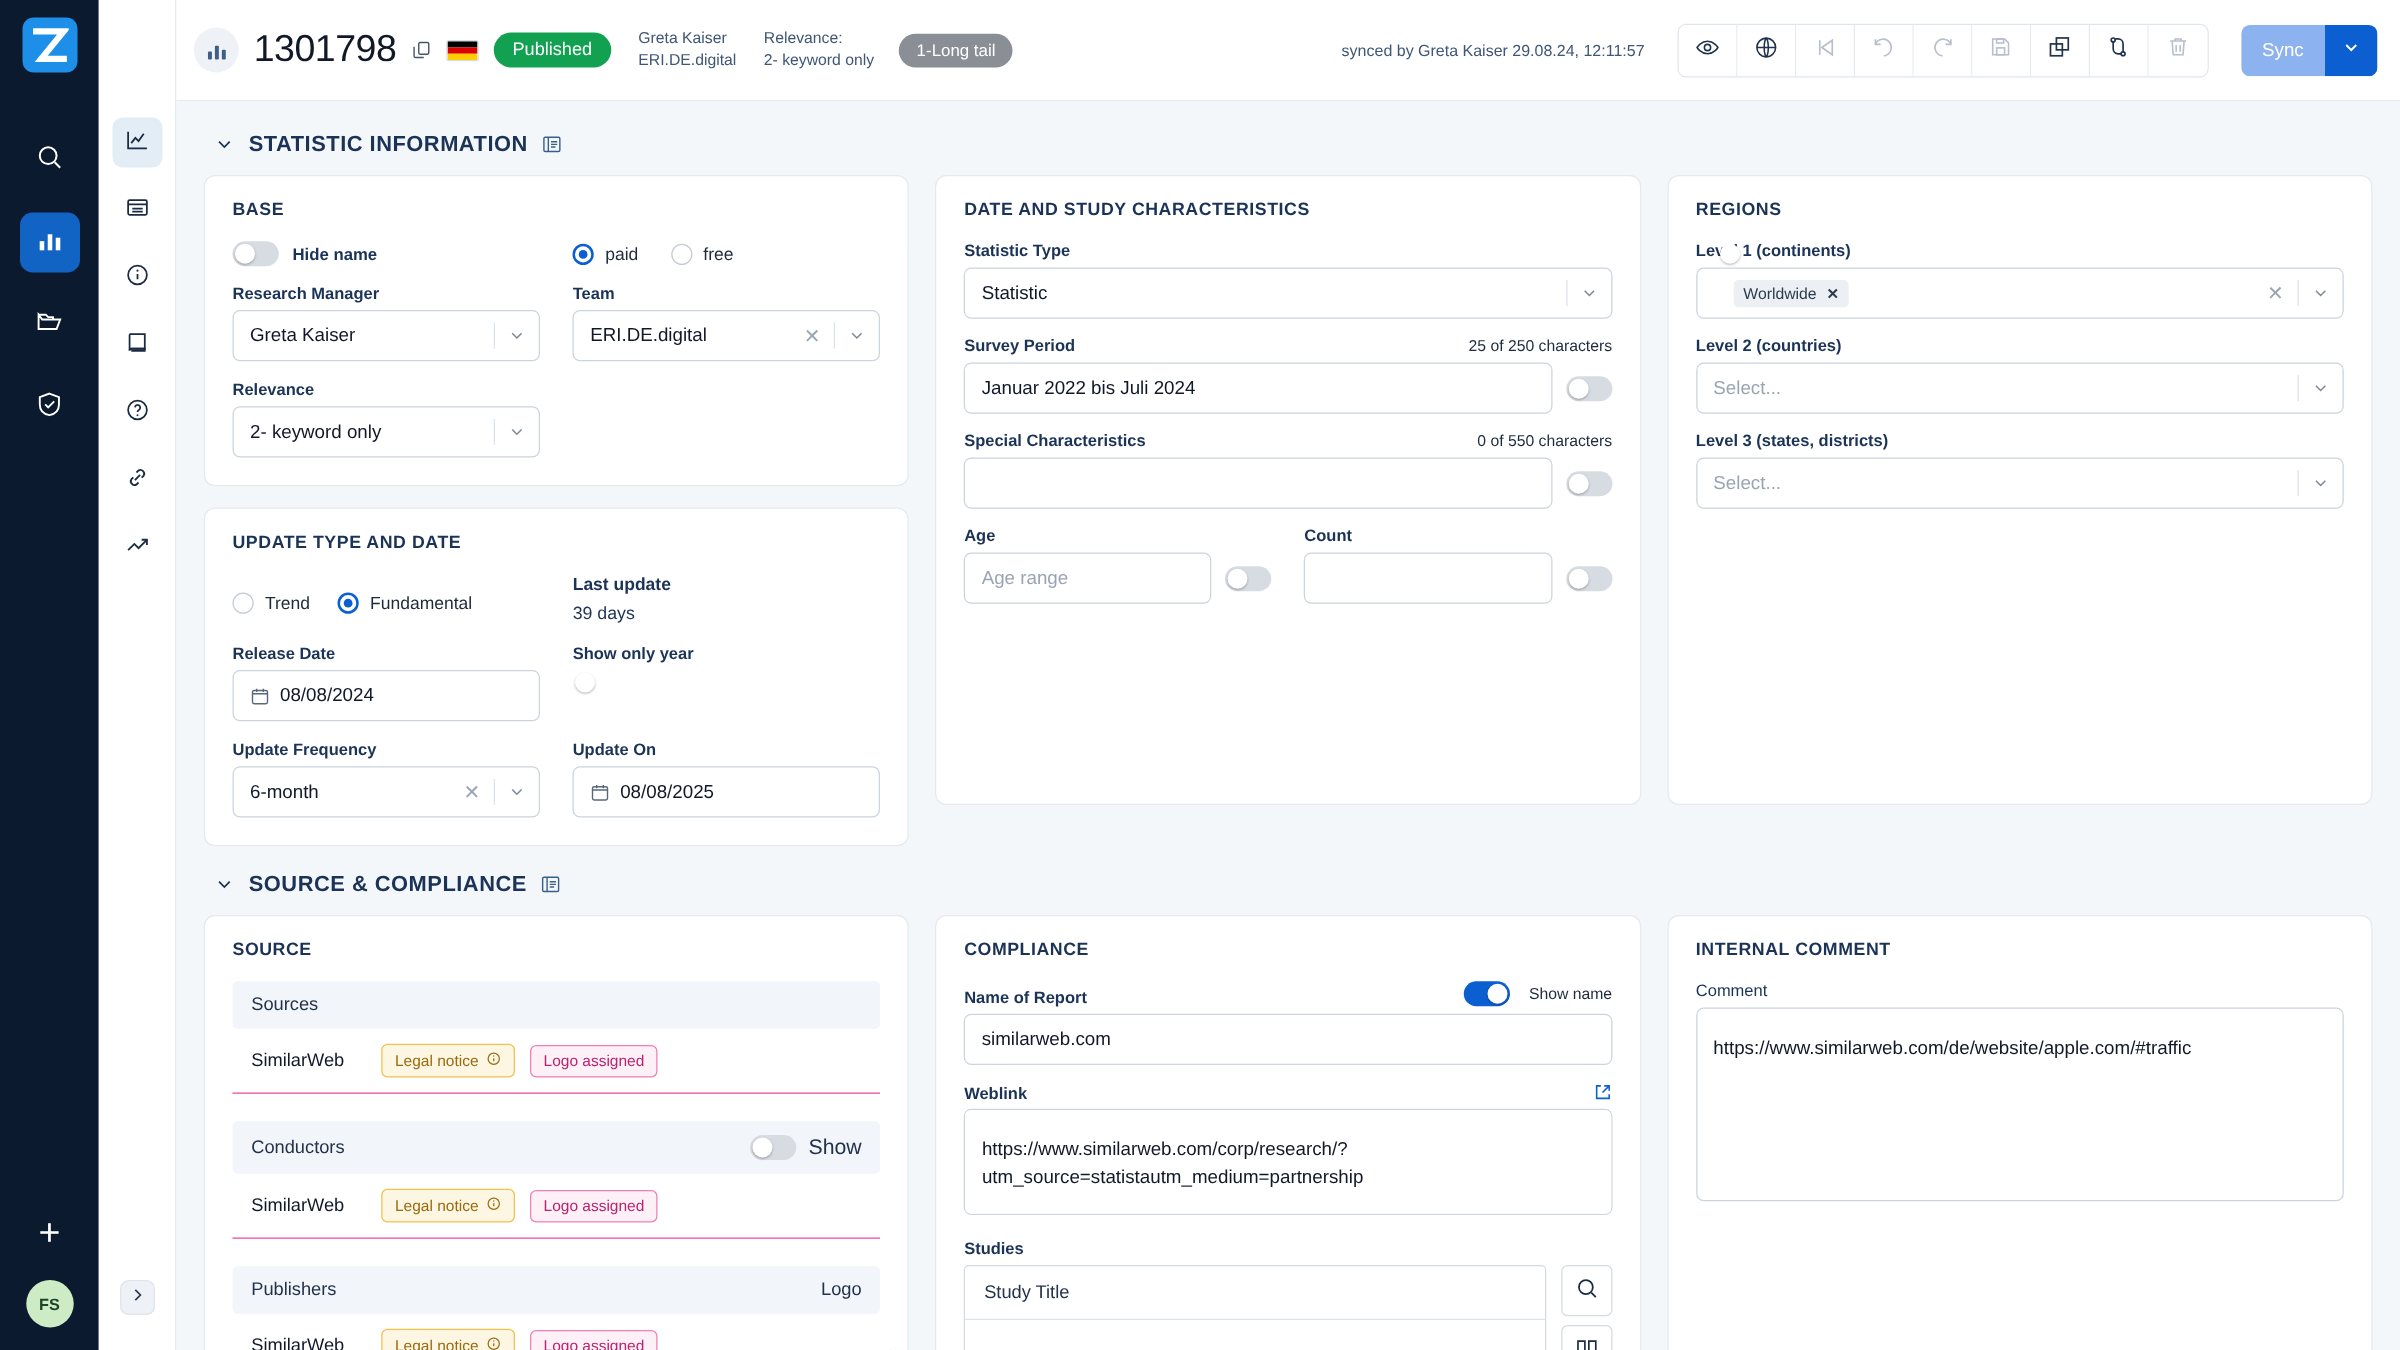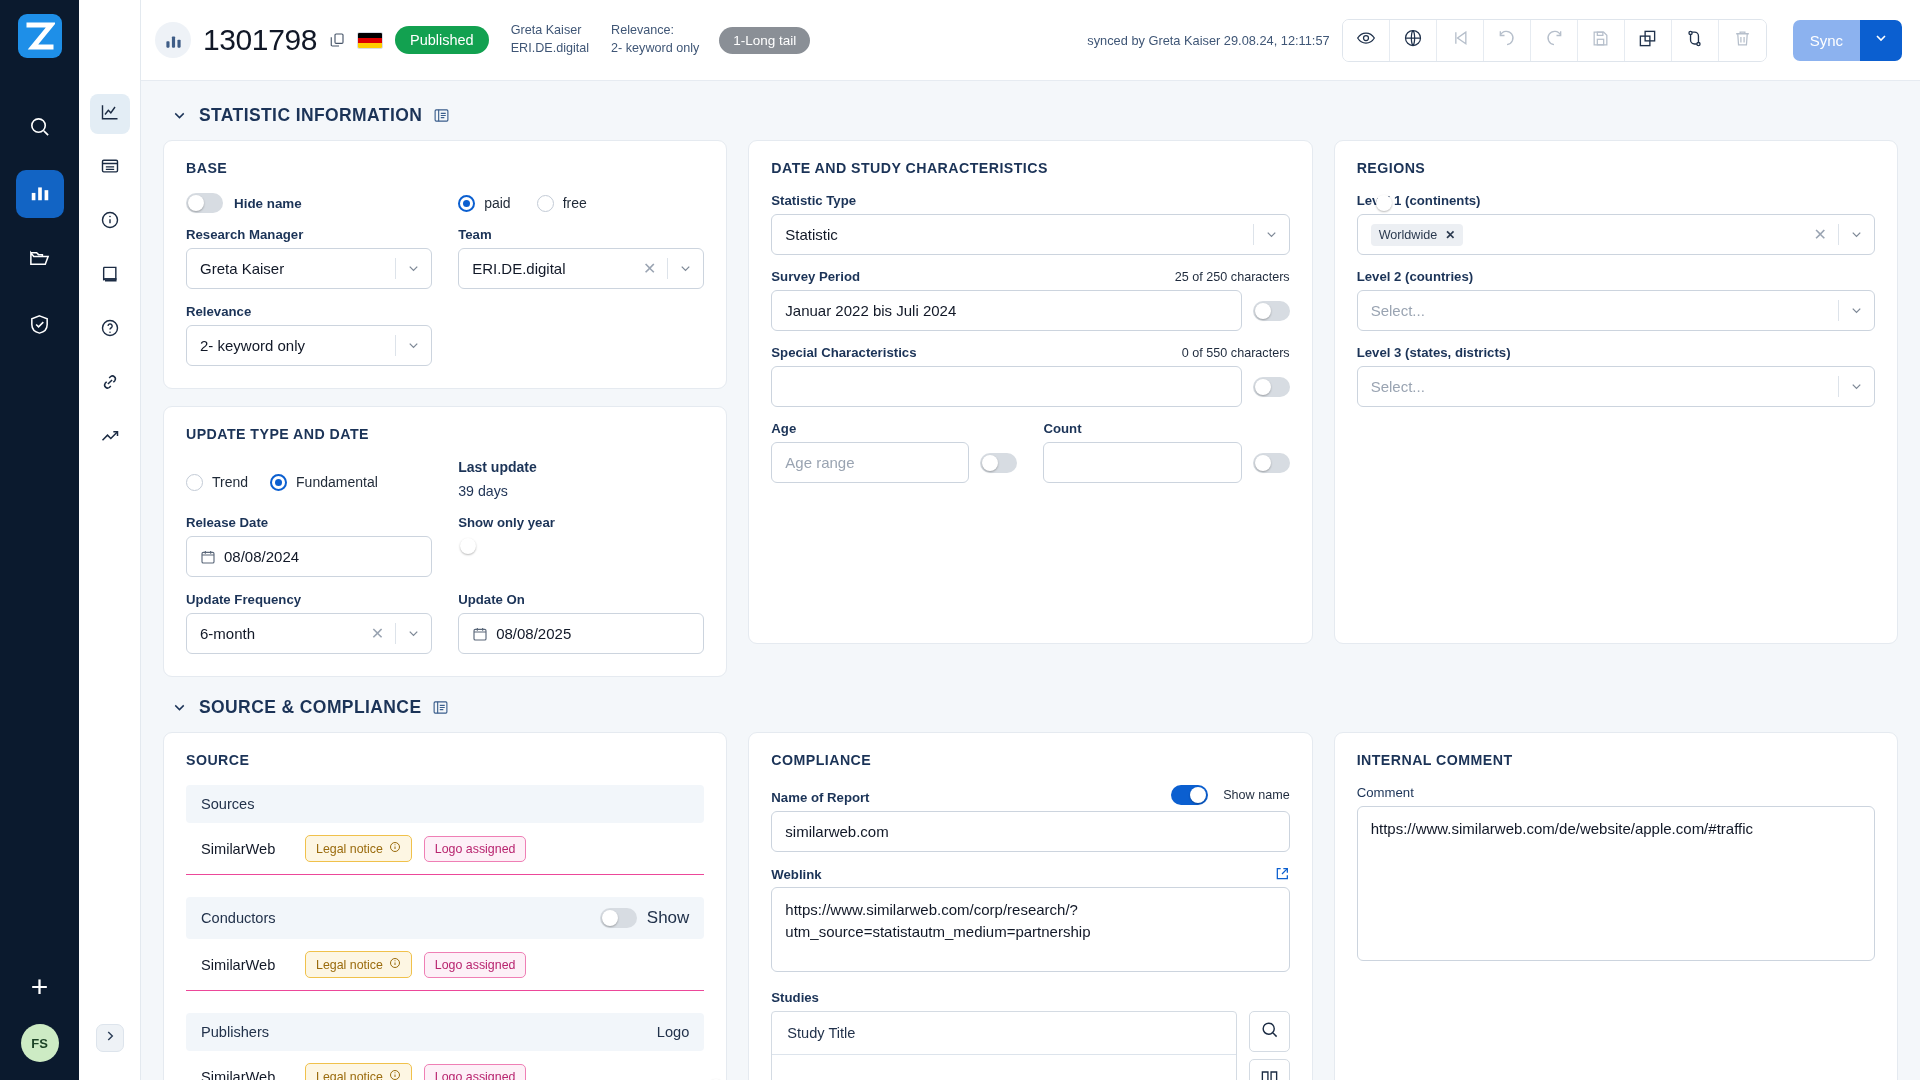--- a/index.html
+++ b/index.html
@@ -79,21 +79,21 @@
     background: #12a150; color: #fff; font-size: 14.5px; font-weight: 500;
     border-radius: 16px; padding: 6px 15px;
   }
   .meta2 { display: flex; gap: 22px; margin-left: 10px; }
   .meta-col { font-size: 12.6px; color: #3f5676; line-height: 1.42; }
   .pill-tail {
     background: #8a8f96; color: #fff; font-size: 13.5px; border-radius: 15px;
     padding: 6px 14px; margin-left: 8px;
   }
   .spacer { flex: 1; }
-  .synced { font-size: 12.8px; color: #3f5676; white-space: nowrap; }
+  .synced { font-size: 12.8px; color: #3f5676; margin-right: 14px; white-space: nowrap; }
   .btngroup { display: flex; border: 1px solid #dfe5ec; border-radius: 7px; overflow: hidden; background:#fff; }
   .tbtn {
     width: 47px; height: 41px; display: flex; align-items: center; justify-content: center;
     border-right: 1px solid #e6ebf1; color: #20324c; background: #fff;
   }
   .tbtn:last-child { border-right: none; }
   .tbtn.dim { color: #b6bfcb; }
   .sync-wrap { display: flex; margin-left: 14px; border-radius: 7px; overflow: hidden; }
   .sync-main {
     background: #8cb2ef; color: #fff; font-size: 15px; padding: 0 17px;
@@ -136,21 +136,21 @@
   }
   .inp .val { flex: 1; overflow: hidden; white-space: nowrap; text-overflow: ellipsis; }
   .inp .ph { color: #9aa4b2; }
   .inp .x { color: #9aa4b2; font-size: 16px; padding: 0 3px; }
   .inp .divider { width: 1px; height: 21px; background: #dde3ea; }
   .inp .caret { color: #7d8896; display: flex; padding-left: 2px; }
   .inp.sel { cursor: pointer; }
 
   .chip {
     background: #eceff3; border-radius: 4px; font-size: 12.6px; color: #2b3a4f;
-    padding: 4px 8px; display: inline-flex; align-items: center; gap: 8px;
+    padding: 4px 8px; display: inline-flex; align-items: center; gap: 8px; margin-left: 16px;
   }
   .chip .cx { font-weight: 700; font-size: 12px; }
 
   
   .tg { width: 37px; height: 20px; border-radius: 11px; background: #d7dce2; position: relative; flex: 0 0 37px; }
   .tg i { position: absolute; top: 2px; left: 2px; width: 16px; height: 16px; border-radius: 50%;
           background: #fff; box-shadow: 0 1px 2px rgba(0,0,0,.28); }
   .tg.on { background: #0b5fd0; }
   .tg.on i { left: 19px; }
   .tgrow { display: flex; align-items: center; gap: 11px; }
@@ -190,21 +190,21 @@
     align-items: center; gap: 6px; white-space: nowrap;
   }
   .badge.legal { background: #fdf6e3; border: 1px solid #f0c14b; color: #9a6b0d; }
   .badge.logo  { background: #fdf0f7; border: 1px solid #ef7fb5; color: #b8246f; }
   .row-gap { height: 22px; }
   .show-cell { margin-left: auto; display: flex; align-items: center; gap: 10px; font-size: 17px; color: #22324b; }
 
   textarea.ta, .ta {
     border: 1px solid #ccd4de; border-radius: 6px; background: #fff;
     font-family: "Liberation Sans", sans-serif; font-size: 15px; color: #111827;
-    padding: 11px 13px; resize: none; line-height: 1.45; width: 100%;
+    padding: 21px 13px; resize: none; line-height: 1.45; width: 100%;
   }
   .ta-wl { height: 85px; }
   .ta-cm { height: 155px; }
   .ext { color: #0b5fd0; display: flex; }
   .wl-head { display: flex; align-items: center; justify-content: space-between; margin-bottom: 5px; }
 
   .studies-wrap { display: flex; gap: 12px; }
   .studies-grid { flex: 1; border: 1px solid #d4dbe3; border-radius: 4px; overflow: hidden; background:#fff; }
   .studies-hd { padding: 13px 15px; font-size: 14.6px; color: #22324b; border-bottom: 1px solid #dde4ec; }
   .studies-empty { padding: 30px 0 10px; text-align: center; font-size: 14.4px; color: #33415a; }

